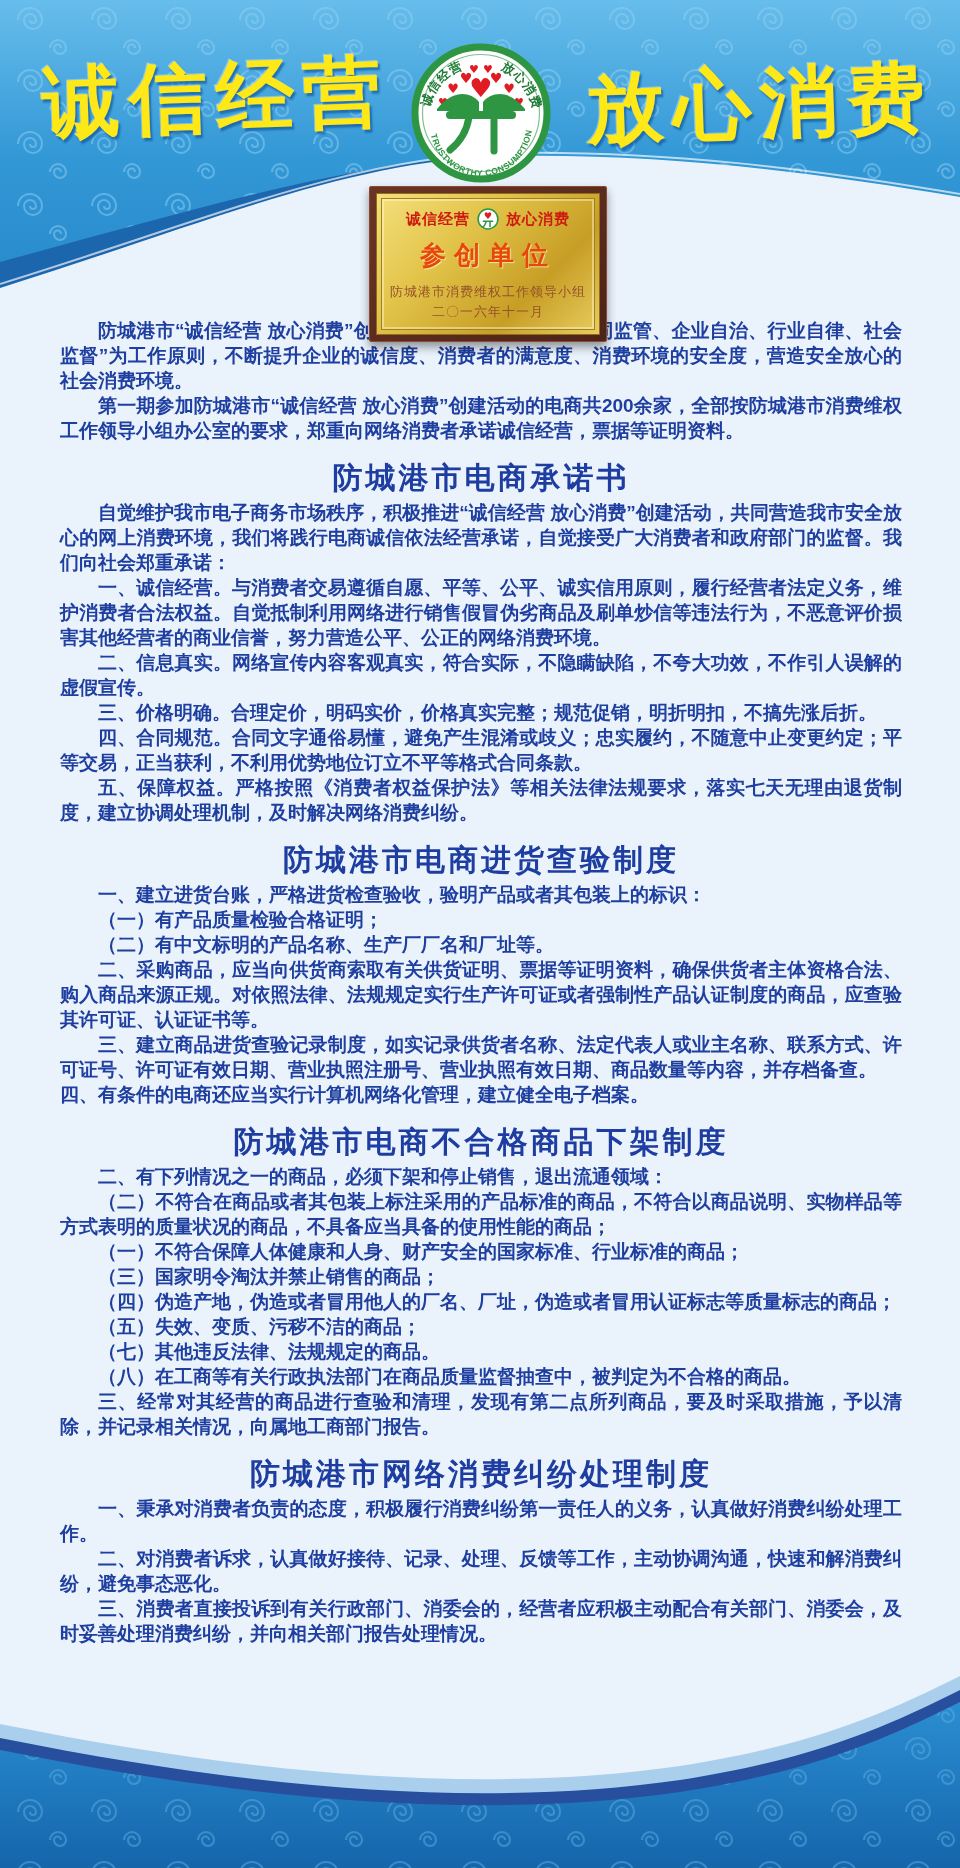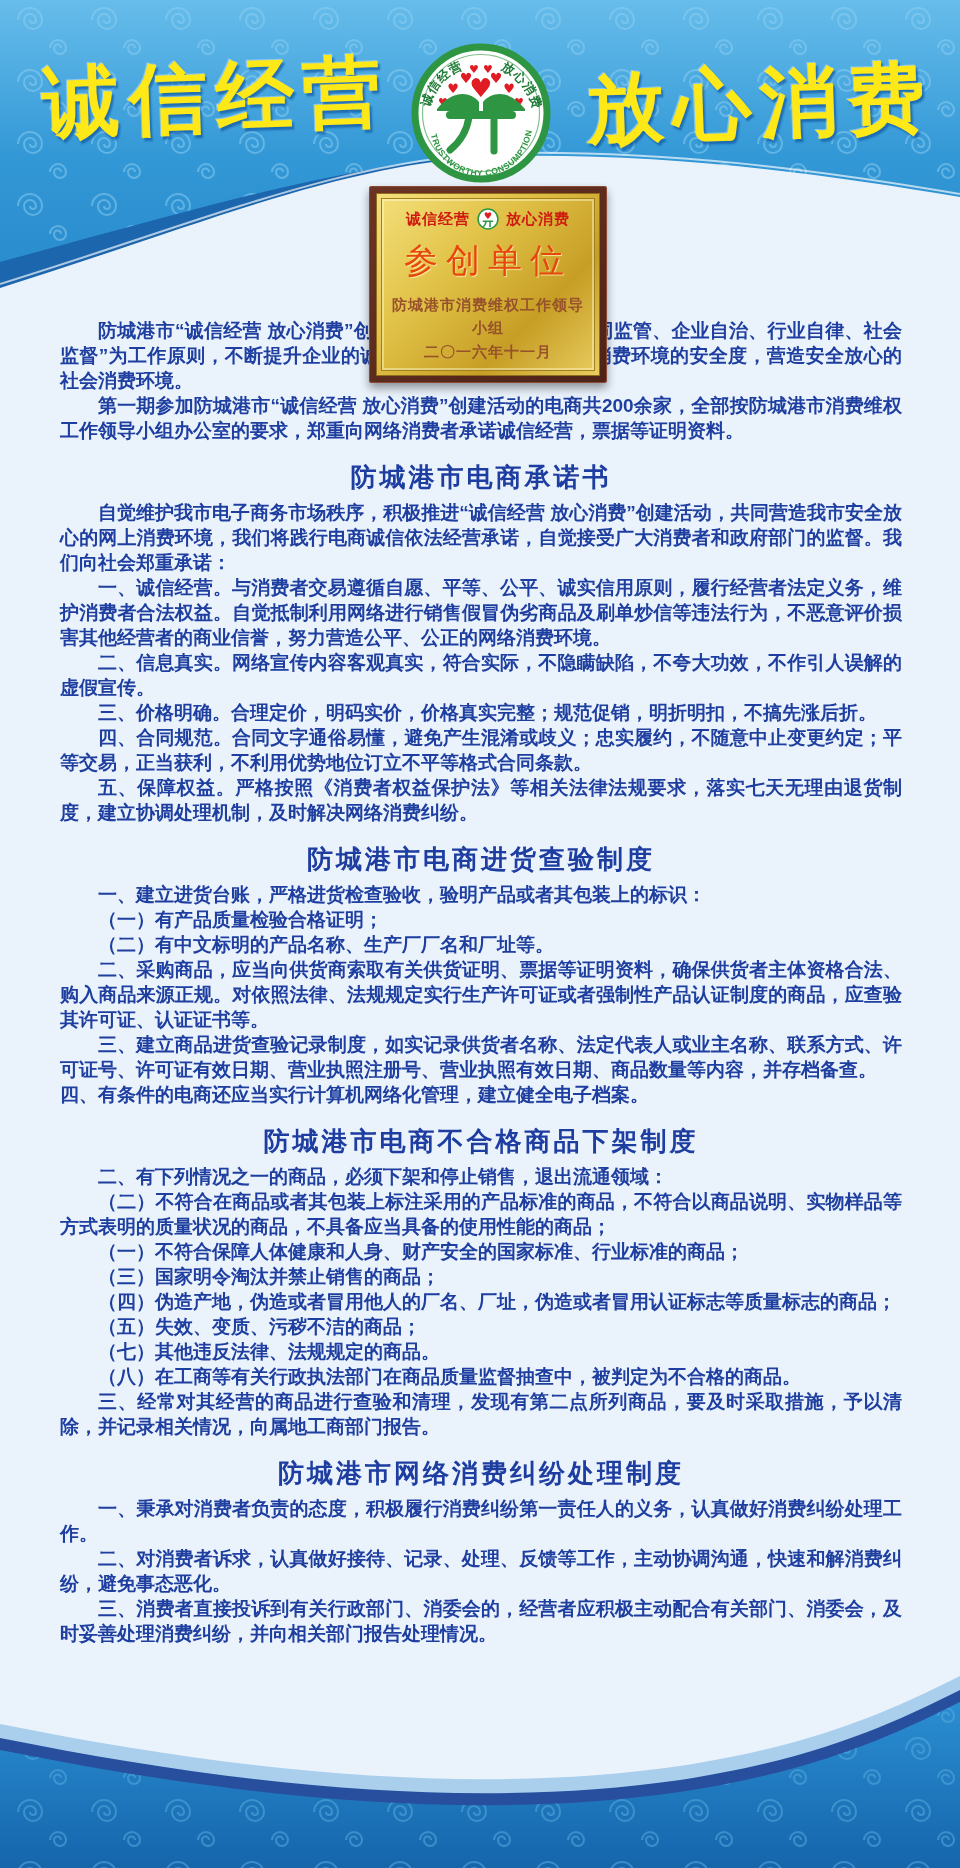--- a/index.html
+++ b/index.html
@@ -17,29 +17,29 @@
   
   .plaque{position:absolute;left:369px;top:186px;width:224px;z-index:4;
           background:linear-gradient(145deg,#6b3424,#4d2318);padding:7px;border-radius:3px;
           box-shadow:0 5px 10px rgba(0,0,0,.4),inset 0 0 0 1px #8a4a33;}
   .plaque-gold{background:linear-gradient(135deg,#f4e07c 0%,#e2c349 35%,#c79e25 70%,#e8cd60 100%);
           border:1px solid #8f6d1c;padding:4px;text-align:center;}
   .plaque-inner{border:1px solid #a3801e;box-shadow:inset 0 0 0 2px rgba(255,250,210,.45);
           padding:9px 4px 7px;}
   .plaque-row{display:flex;align-items:center;justify-content:center;gap:7px;
           color:#cf1a10;font-weight:bold;font-size:15px;letter-spacing:1px;}
-  .plaque-title{color:#e8470b;font-size:34px;font-weight:normal;letter-spacing:8px;
+  .plaque-title{color:#e8470b;font-size:26px;font-weight:bold;letter-spacing:8px;
           margin:8px 0 9px;text-shadow:1px 1px 1px rgba(255,244,180,.8);}
-  .plaque-sub{color:#96522a;font-size:15px;font-weight:bold;line-height:1.55;letter-spacing:1px;}
+  .plaque-sub{color:#96522a;font-size:13px;font-weight:normal;line-height:1.55;letter-spacing:1px;}
   
   .content{position:absolute;left:60px;right:58px;top:318px;z-index:2;
            color:#1e3fa0;font-weight:bold;font-size:19px;line-height:25px;text-align:justify;}
   .para{margin:0;text-indent:2em;}
   .no-indent{text-indent:0;}
-  .sec-title{margin:22px 0 10px;text-align:center;font-size:26px;font-weight:bold;
+  .sec-title{margin:22px 0 10px;text-align:center;font-size:30px;font-weight:bold;
              color:#1d3da1;letter-spacing:3px;}
   
   .ftr-svg{position:absolute;bottom:0;left:0;z-index:5;}
 </style>
 </head>
 <body>
 
 <div class="poster">
 
   <svg class="hdr-svg" width="960" height="345" viewBox="0 0 960 345">

